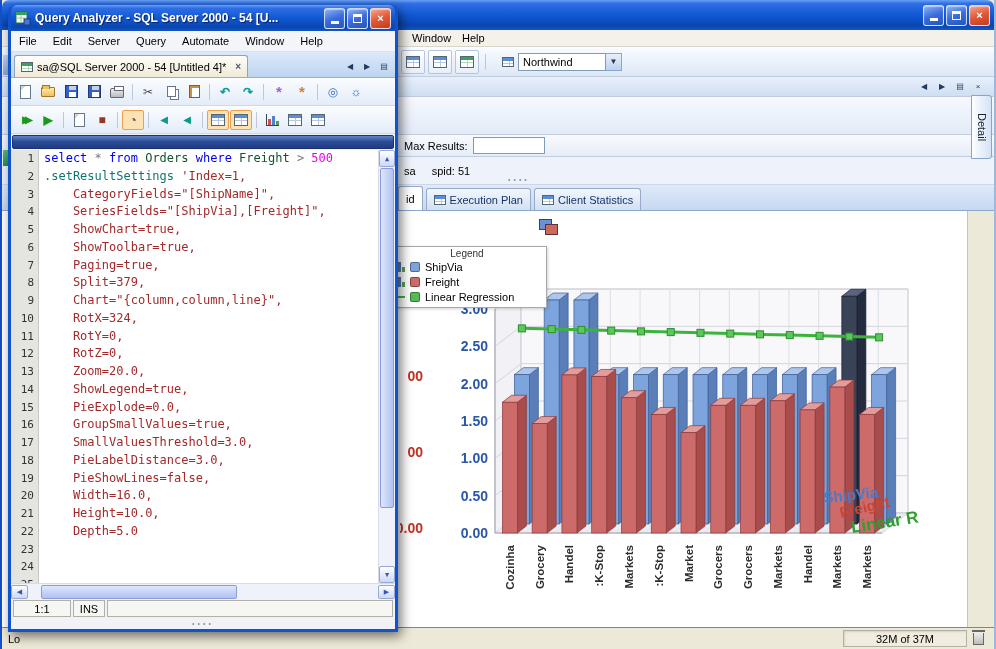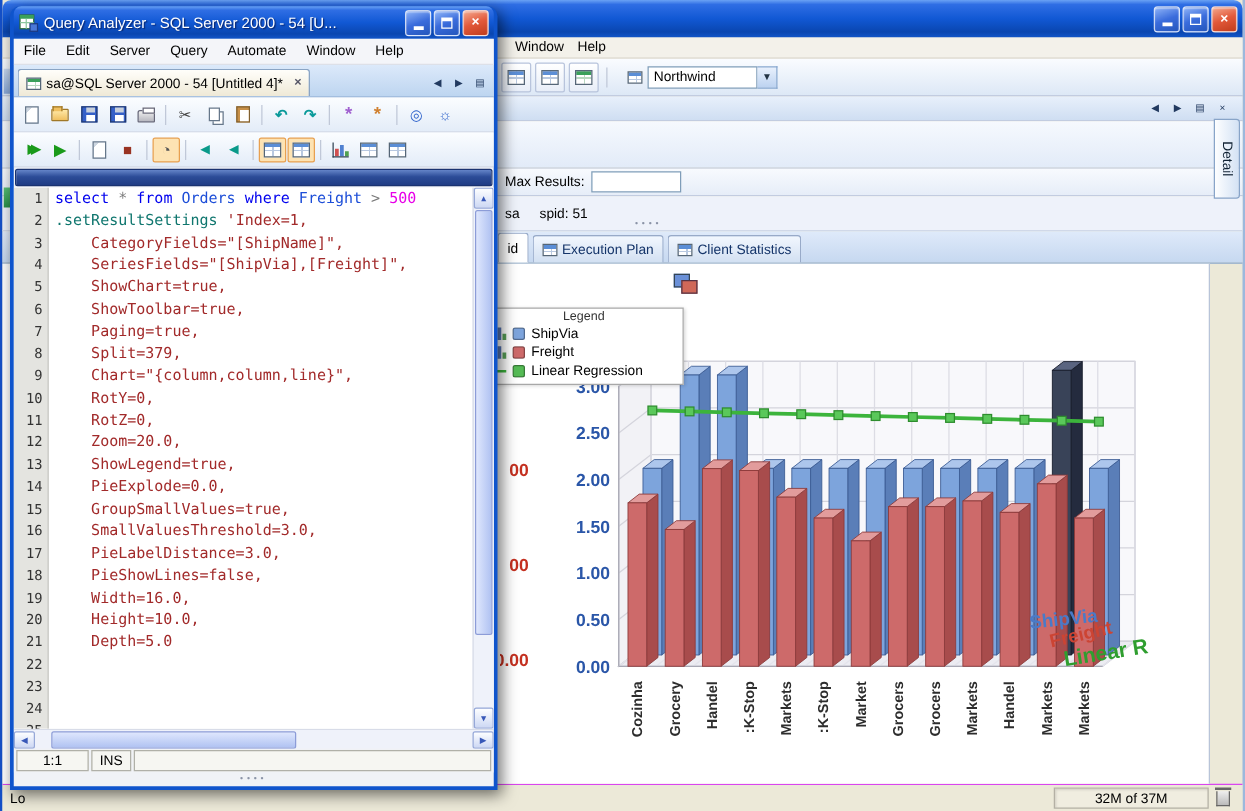--- a/index.html
+++ b/index.html
@@ -82,21 +82,21 @@
   .lswatch{width:10px;height:10px;border-radius:2px;border:1px solid rgba(0,0,0,.35)}
   .cprops{position:absolute;left:537px;top:8px;width:18px;height:15px;z-index:2}
   .cprops::before{content:"";position:absolute;left:0;top:0;width:11px;height:9px;background:#6a90d8;border:1px solid #345}
   .cprops::after{content:"";position:absolute;left:6px;top:5px;width:11px;height:9px;background:#d06858;border:1px solid #534}
 
   
   .fwin{position:absolute;left:8px;top:5px;width:390px;height:627px;background:#0f54cc;
         border-radius:8px 8px 0 0;box-shadow:3px 4px 12px rgba(0,0,0,.55);
         padding:0 3px 3px;display:flex;flex-direction:column;z-index:10}
   .f-titlebar{height:26px;border-radius:6px 6px 0 0;gap:4px}
-  .f-title{font-weight:normal;font-size:12px;text-shadow:1px 1px 1px rgba(0,0,40,.6);
+  .f-title{font-weight:bold;font-size:12px;text-shadow:1px 1px 1px rgba(0,0,40,.6);
            white-space:nowrap;overflow:hidden;flex:1}
   .f-body{flex:1;background:#f0f2f6;display:flex;flex-direction:column;overflow:hidden}
   .f-menubar{height:21px;background:#f4f5f9;display:flex;align-items:center;border-bottom:1px solid #dde0e8}
   .f-tabrow{height:26px;background:linear-gradient(#dce9fa,#bdd5f0);display:flex;align-items:flex-end;
             padding:0 3px;border-bottom:1px solid #8fb0d8}
   .f-tab{height:22px;display:flex;align-items:center;gap:4px;padding:0 6px;
          background:linear-gradient(#fffefa,#efe9d6);border:1px solid #8aa4c4;border-bottom:none;
          border-radius:3px 3px 0 0;white-space:nowrap}
   .f-tab .x{color:#556;font-size:10px;font-weight:bold;margin-left:5px}
   .f-tabnav{margin-left:auto;display:flex;gap:1px;align-items:center;margin-bottom:3px}
@@ -104,21 +104,21 @@
              padding:0 3px;gap:1px;border-bottom:1px solid #d0d8e8}
   .navy{height:14px;margin:1px 1px;background:linear-gradient(#6484c8,#2c4c98 45%,#203c84);
         border:1px solid #1a3270;border-radius:2px}
   .editor{flex:1;display:flex;background:#fff;position:relative;overflow:hidden;
           font-family:"DejaVu Sans Mono","Liberation Mono",monospace;font-size:12px}
   .gutter{width:28px;background:#e4e4e0;border-right:1px solid #c8c8c4;color:#333;
           text-align:right;padding-right:4px;flex:none}
   .ln{height:17.75px;line-height:17.75px;font-size:11px}
   .code{flex:1;padding-left:5px;overflow:hidden}
   .cl{height:17.75px;line-height:17.75px;white-space:pre}
-  .sk{color:#0000ee}.so{color:#7a7a7a}.si{color:#1d4ed8}.sn{color:#e800e8}
+  .sk{color:#0000ee}.so{color:#7a7a7a}.si{color:#14532d}.sn{color:#e800e8}
   .sg{color:#007878}.sf{color:#0f766e}.ss{color:#a22a2a}
   .vscroll{position:absolute;right:0;top:0;bottom:0;width:17px;background:#eff2fa;
            border-left:1px solid #d8dce8;display:flex;flex-direction:column}
   .sbtn{height:17px;flex:none;background:linear-gradient(#fdfeff,#cdd8f4);border:1px solid #96a8d8;
         border-radius:2px;color:#3858b8;font-size:7px;display:flex;align-items:center;justify-content:center}
   .vthumb{flex:none;height:340px;margin:1px;background:linear-gradient(90deg,#dfe7fd,#b0c2f2);
           border:1px solid #8c9cd8;border-radius:2px}
   .hscroll{height:16px;background:#eff2fa;display:flex;border-top:1px solid #d8dce8;align-items:center}
   .hscroll .sbtn{width:17px;height:14px}
   .hthumb{width:196px;height:14px;margin:0 1px;background:linear-gradient(#dfe7fd,#b0c2f2);
@@ -612,20 +612,21 @@
         <div class="code" id="code">
             <div class="cl"><span class="sk">select </span><span class="so">* </span><span class="sk">from </span><span class="si">Orders </span><span class="sk">where </span><span class="si">Freight </span><span class="so">&gt; </span><span class="sn">500</span></div>
             <div class="cl"><span class="sf">.setResultSettings </span><span class="ss">'Index=1,</span></div>
             <div class="cl"><span class="ss">    CategoryFields="[ShipName]",</span></div>
             <div class="cl"><span class="ss">    SeriesFields="[ShipVia],[Freight]",</span></div>
             <div class="cl"><span class="ss">    ShowChart=true,</span></div>
             <div class="cl"><span class="ss">    ShowToolbar=true,</span></div>
             <div class="cl"><span class="ss">    Paging=true,</span></div>
             <div class="cl"><span class="ss">    Split=379,</span></div>
             <div class="cl"><span class="ss">    Chart="{column,column,line}",</span></div>
+            <div class="cl"><span class="ss">    RotX=324,</span></div>
             <div class="cl"><span class="ss">    RotY=0,</span></div>
             <div class="cl"><span class="ss">    RotZ=0,</span></div>
             <div class="cl"><span class="ss">    Zoom=20.0,</span></div>
             <div class="cl"><span class="ss">    ShowLegend=true,</span></div>
             <div class="cl"><span class="ss">    PieExplode=0.0,</span></div>
             <div class="cl"><span class="ss">    GroupSmallValues=true,</span></div>
             <div class="cl"><span class="ss">    SmallValuesThreshold=3.0,</span></div>
             <div class="cl"><span class="ss">    PieLabelDistance=3.0,</span></div>
             <div class="cl"><span class="ss">    PieShowLines=false,</span></div>
             <div class="cl"><span class="ss">    Width=16.0,</span></div>

